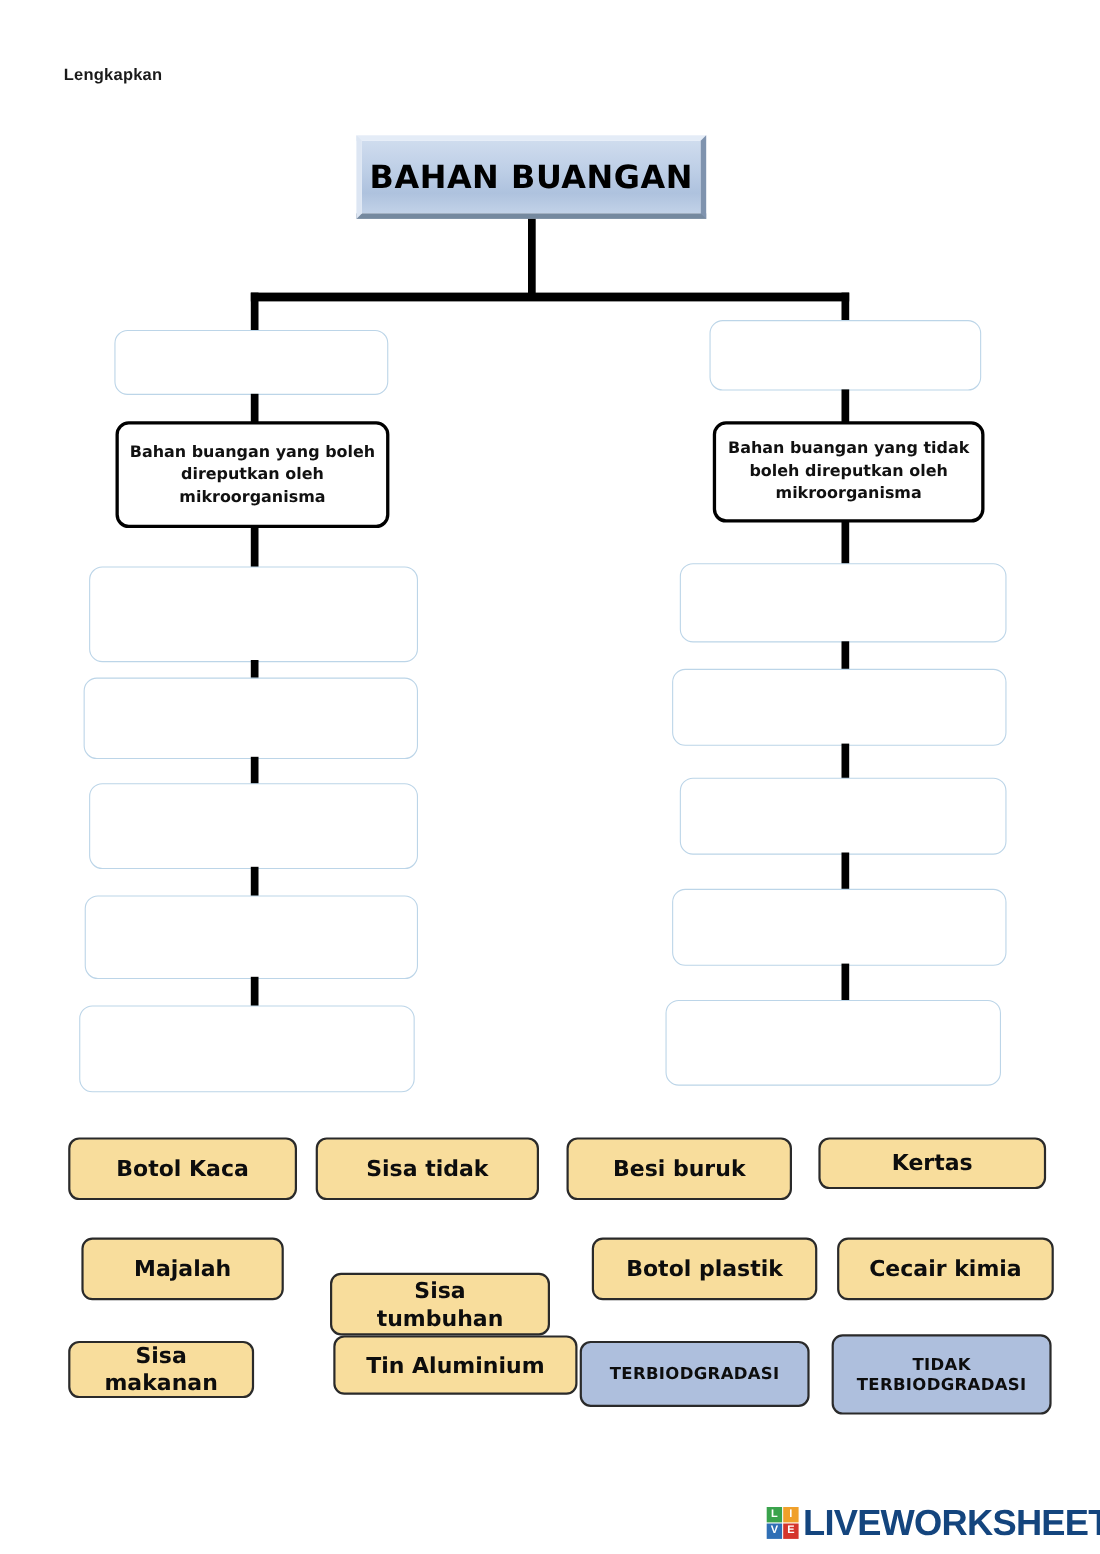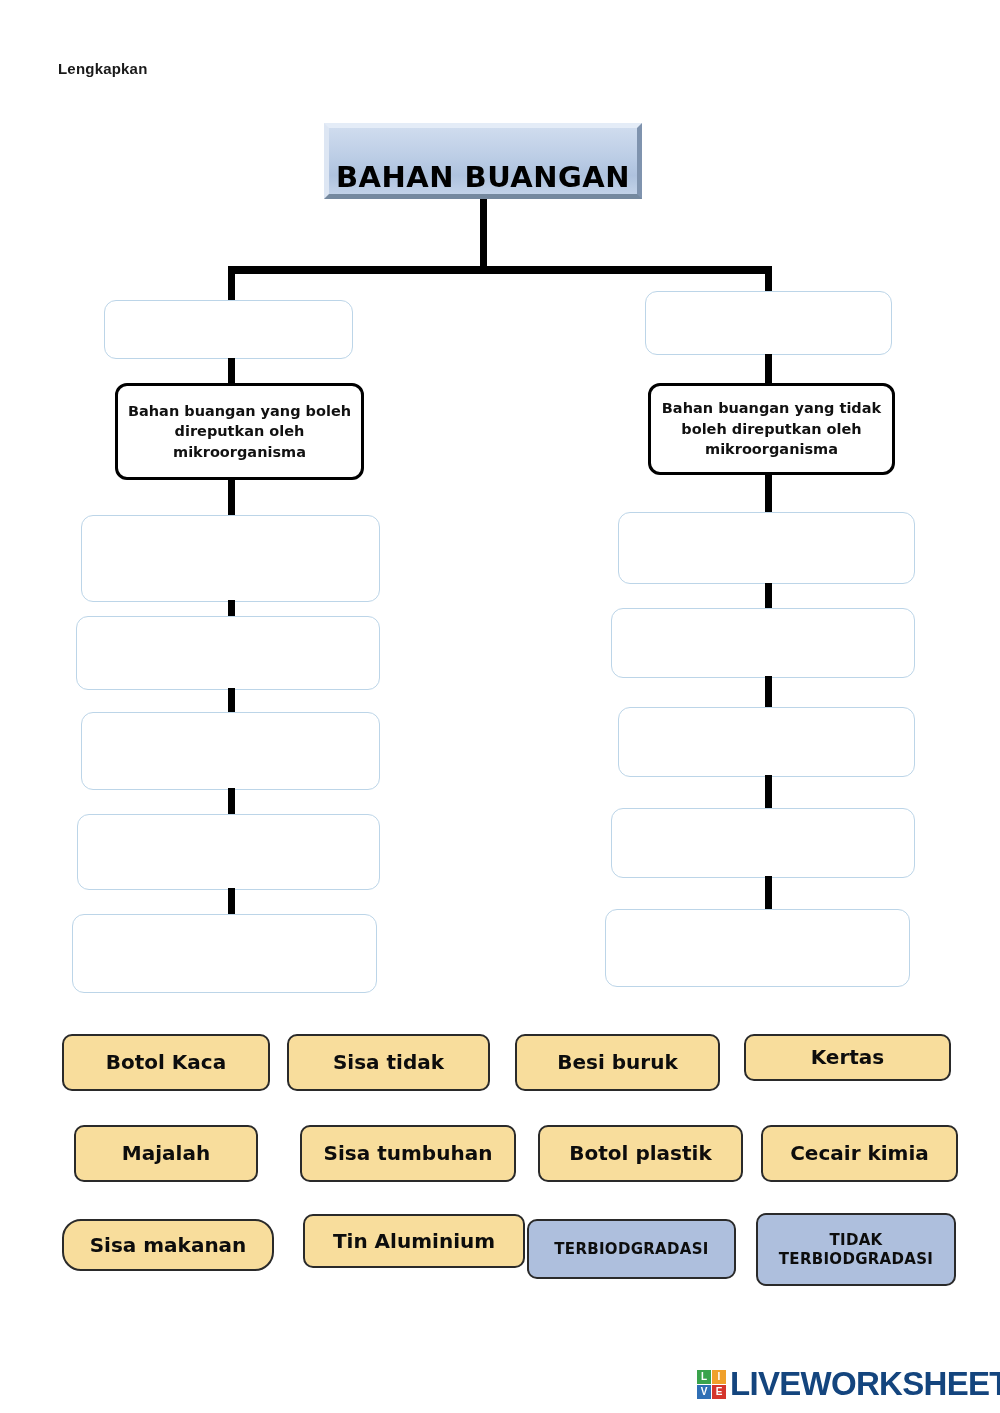--- a/index.html
+++ b/index.html
@@ -28,21 +28,21 @@
   .title-box {
     position: absolute;
     left: 324px; top: 123px;
     width: 318px; height: 76px;
     background: linear-gradient(180deg, #cfdcee 0%, #bdcee6 42%, #aec2de 72%, #c2d2e8 100%);
     border-top: 5px solid #e4ecf7;
     border-left: 5px solid #dde6f3;
     border-right: 5px solid #7f93ae;
     border-bottom: 5px solid #75899f;
     display: flex;
-    align-items: flex-end;
+    align-items: center;
     justify-content: center;
   }
   .title-box .title-text {
     font-family: "DejaVu Sans", sans-serif;
     font-size: 29px;
     font-weight: bold;
     letter-spacing: 0.5px;
     color: #000000;
     white-space: nowrap;
   }
@@ -158,21 +158,21 @@
 
 <div class="vline" style="left:480px; top:199px; height:72px;"></div>
 <div class="hline" style="left:228px; top:266px; width:544px;"></div>
 <div class="vline" style="left:228px; top:266px; height:40px;"></div>
 <div class="vline" style="left:765px; top:266px; height:40px;"></div>
 
 <div class="drop-box" style="left:104px; top:300px; width:249px; height:59px;"></div>
 
 <div class="vline" style="left:228px; top:358px; height:30px;"></div>
 
-<div class="desc-box" style="left:115px; top:383px; width:249px; height:97px;">
+<div class="desc-box" style="left:105px; top:383px; width:249px; height:97px;">
   <span class="desc-text">Bahan buangan yang boleh direputkan oleh mikroorganisma</span>
 </div>
 
 <div class="vline" style="left:228px; top:479px; height:37px;"></div>
 
 <div class="drop-box" style="left:81px; top:515px; width:299px; height:87px;"></div>
 <div class="vline" style="left:228px; top:600px; height:22px;"></div>
 
 <div class="drop-box" style="left:76px; top:616px; width:304px; height:74px;"></div>
 <div class="vline" style="left:228px; top:688px; height:25px;"></div>
@@ -218,31 +218,31 @@
 <div class="tile tile-yellow" style="left:515px; top:1034px; width:205px; height:57px;">
   <span class="tile-text">Besi buruk</span>
 </div>
 <div class="tile tile-yellow" style="left:744px; top:1034px; width:207px; height:47px;">
   <span class="tile-text">Kertas</span>
 </div>
 
 <div class="tile tile-yellow" style="left:74px; top:1125px; width:184px; height:57px;">
   <span class="tile-text">Majalah</span>
 </div>
-<div class="tile tile-yellow" style="left:300px; top:1125px; width:216px; height:57px;">
+<div class="tile tile-yellow" style="left:300px; top:1157px; width:200px; height:57px;">
   <span class="tile-text">Sisa tumbuhan</span>
 </div>
 <div class="tile tile-yellow" style="left:538px; top:1125px; width:205px; height:57px;">
   <span class="tile-text">Botol plastik</span>
 </div>
 <div class="tile tile-yellow" style="left:761px; top:1125px; width:197px; height:57px;">
   <span class="tile-text">Cecair kimia</span>
 </div>
 
-<div class="tile tile-yellow" style="left:62px; top:1219px; width:212px; height:52px;border-radius:19px;">
+<div class="tile tile-yellow" style="left:62px; top:1219px; width:169px; height:52px;">
   <span class="tile-text">Sisa makanan</span>
 </div>
 <div class="tile tile-yellow" style="left:303px; top:1214px; width:222px; height:54px;">
   <span class="tile-text">Tin Aluminium</span>
 </div>
 <div class="tile tile-blue" style="left:527px; top:1219px; width:209px; height:60px;">
   <span class="tile-text">TERBIODGRADASI</span>
 </div>
 <div class="tile tile-blue" style="left:756px; top:1213px; width:200px; height:73px;">
   <span class="tile-text">TIDAK TERBIODGRADASI</span>

